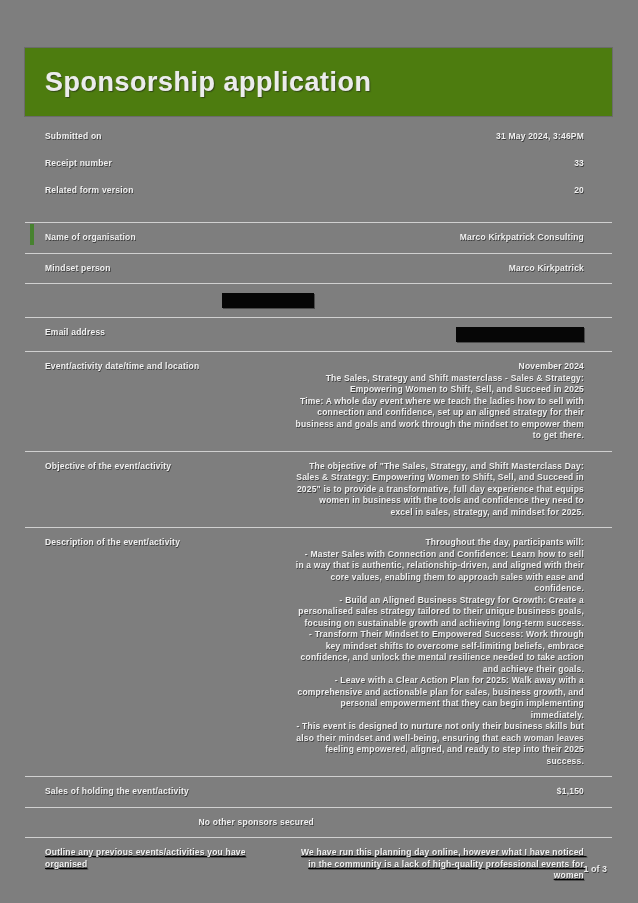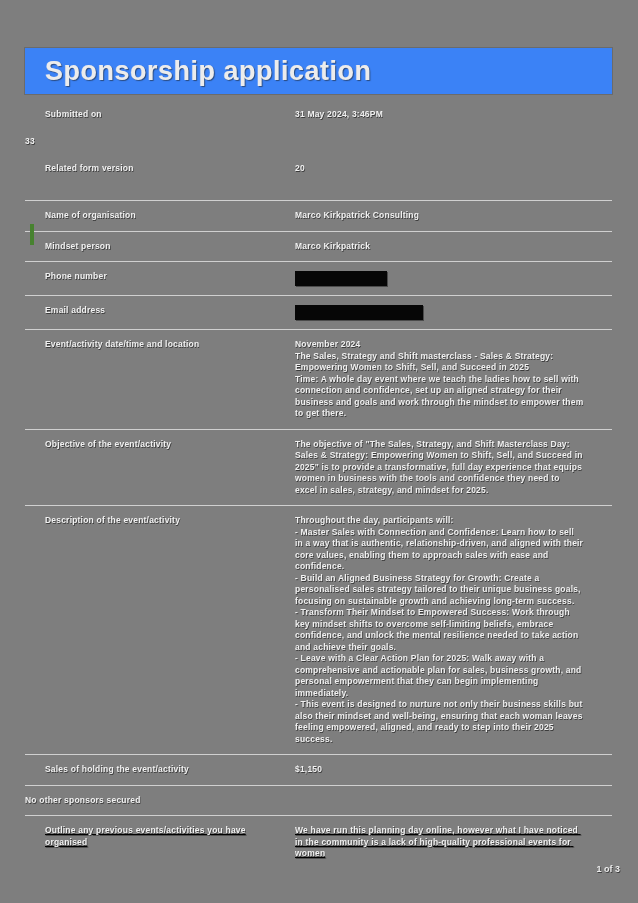--- a/index.html
+++ b/index.html
@@ -3,70 +3,71 @@
 <meta charset="utf-8">
 <style>
   html,body{margin:0;padding:0;}
   body{
     width:638px;height:903px;position:relative;overflow:hidden;
     background:#7e7e7e;
     font-family:"Liberation Sans","DejaVu Sans",sans-serif;
   }
   .doc{position:absolute;left:25px;top:48px;width:587px;}
   .banner{
-    height:46px;background:#3b82f6;display:flex;align-items:center;
+    height:68px;background:#4d7c0f;display:flex;align-items:center;
     box-shadow:0 0 0 1px rgba(0,0,0,0.15);
   }
   .banner h1{
     margin:0 0 0 20px;font-size:27px;font-weight:700;letter-spacing:0.5px;
     color:#ececec;text-shadow:1px 1px 1px rgba(30,30,30,0.55), -0.5px -0.5px 0 rgba(255,255,255,0.25);
   }
   .small-text{
     font-size:8.5px;line-height:11.5px;font-weight:700;color:#f1f1f1;
     text-shadow:0.7px 0.7px 0.6px rgba(25,25,25,0.65);
     letter-spacing:0.2px;
   }
   .meta{padding:15px 0 10px 0;}
   .meta-row{display:flex;height:27px;}
   .label-col{width:270px;padding-left:20px;box-sizing:border-box;padding-right:14px;}
-  .value-col{width:297px;white-space:pre-wrap;padding-right:8px;box-sizing:border-box;}
+  .value-col{width:297px;white-space:pre-wrap;padding-right:8px;box-sizing:border-box;text-align:right;}
   .rows{border-top:1px solid rgba(222,222,222,0.85);}
   .row{
     display:flex;padding:9px 0 9px 0;
     border-bottom:1px solid rgba(222,222,222,0.85);
   }
   .row:last-child{border-bottom:none;text-decoration:underline;}
   .redact{display:inline-block;background:#060606;height:15px;vertical-align:middle;
     box-shadow:1px 1px 0 rgba(0,0,0,0.4);}
   .redact.phone{width:92px;}
   .redact.email{width:128px;}
   .marker{
     position:absolute;left:30px;top:224px;width:4px;height:21px;background:#47822f;
   }
   .page-num{
-    position:absolute;right:18px;top:864px;
+    position:absolute;right:31px;top:864px;
     font-size:9px;color:#ececec;font-weight:700;
     text-shadow:0.7px 0.7px 0.6px rgba(25,25,25,0.65);
   }
 </style>
 </head>
 <body>
 
 <div class="doc">
 
   <div class="banner">
     <h1>Sponsorship application</h1>
   </div>
 
   <div class="meta">
     <div class="meta-row">
       <div class="label-col small-text">Submitted on</div>
       <div class="value-col small-text">31 May 2024, 3:46PM</div>
     </div>
     <div class="meta-row">
+      <div class="label-col small-text">Receipt number</div>
       <div class="value-col small-text">33</div>
     </div>
     <div class="meta-row">
       <div class="label-col small-text">Related form version</div>
       <div class="value-col small-text">20</div>
     </div>
   </div>
 
   <div class="rows">
 
@@ -74,21 +75,20 @@
       <div class="label-col small-text">Name of organisation</div>
       <div class="value-col small-text">Marco Kirkpatrick Consulting</div>
     </div>
 
     <div class="row">
       <div class="label-col small-text">Mindset person</div>
       <div class="value-col small-text">Marco Kirkpatrick</div>
     </div>
 
     <div class="row">
-      <div class="label-col small-text">Phone number</div>
       <div class="value-col small-text"><span class="redact phone"></span></div>
     </div>
 
     <div class="row">
       <div class="label-col small-text">Email address</div>
       <div class="value-col small-text"><span class="redact email"></span></div>
     </div>
 
     <div class="row">
       <div class="label-col small-text">Event/activity date/time and location</div>

